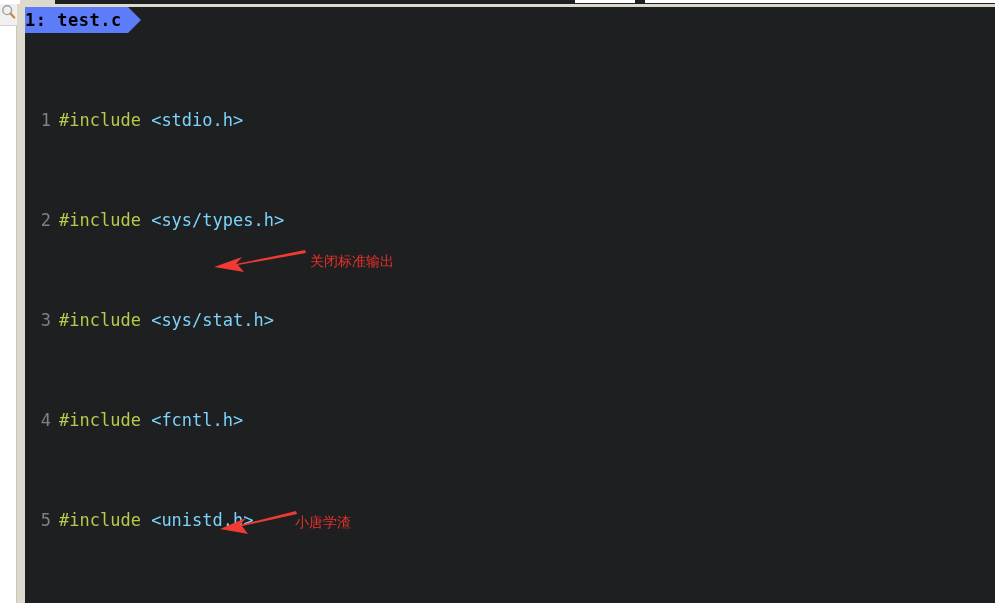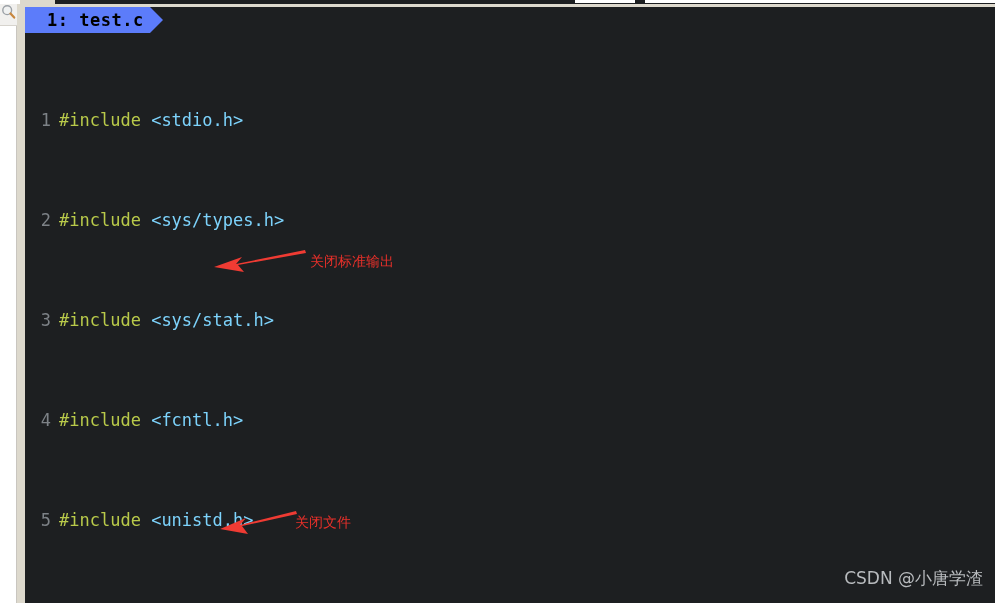--- a/index.html
+++ b/index.html
@@ -126,21 +126,21 @@
     top: 7px;
     height: 26px;
     width: 970px;
     z-index: 4;
   }
   .tab {
     position: relative;
     display: inline-block;
     height: 26px;
     background: #5c7cfa;
-    padding: 0 6px 0 22px;
+    padding: 0 6px 0 0;
     box-sizing: border-box;
     line-height: 26px;
     color: #000000;
     font-size: 17px;
     font-weight: bold;
     font-family: "DejaVu Sans Mono", "Liberation Mono", monospace;
     letter-spacing: 0.5px;
     white-space: nowrap;
   }
   .tab::after {
@@ -325,17 +325,16 @@
   </div>
 
   <div class="arrow arrow-2">
     <svg width="80" height="30" viewBox="0 0 80 30">
       <path d="M 78 2 L 22 16 L 28 9 L 2 20 L 30 25 L 24 17 L 79 5 Z" fill="#ef3b33"></path>
     </svg>
   </div>
 
   <div class="anno anno-1">关闭标准输出</div>
 
-  <div class="anno anno-2">关闭文件</div>
-
-  <div class="watermark">CSDN @小唐学渣</div>
+  <div class="anno anno-2">小唐学渣</div>
+
 
 </div>
 
 </body></html>

